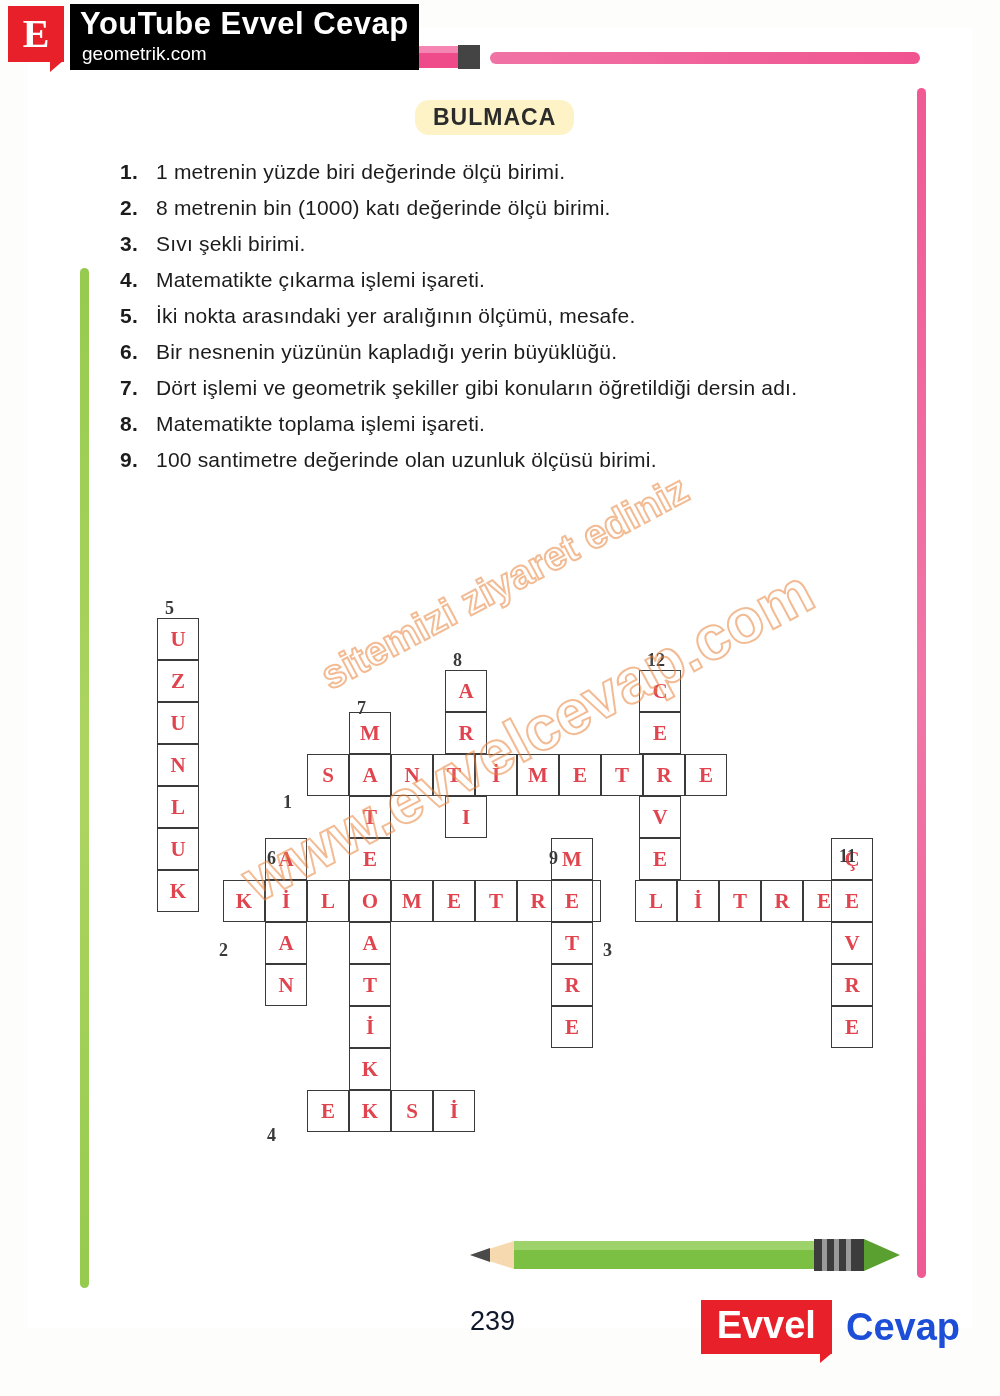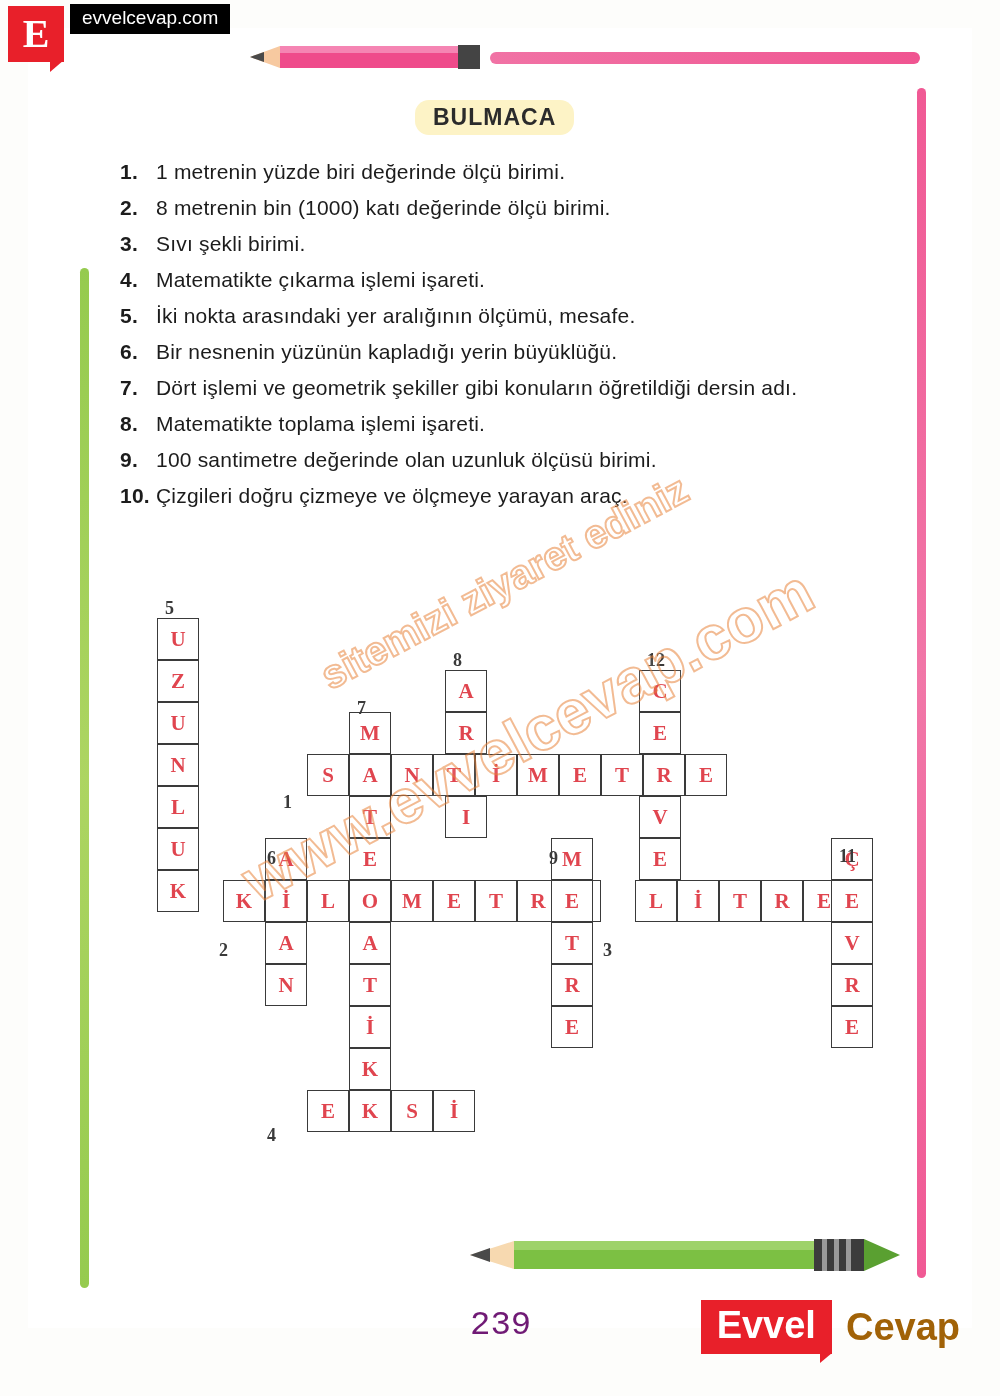--- a/index.html
+++ b/index.html
@@ -104,37 +104,37 @@
     left:210px;top:700px;font-size:62px;transform:rotate(-28deg);
     -webkit-text-stroke:2px #e8843c;color:rgba(255,255,255,0.15);
   }
   #wm3{
     left:300px;top:560px;font-size:40px;transform:rotate(-28deg);
     -webkit-text-stroke:2px #e8843c;color:rgba(255,255,255,0.12);
   }
 
   
   #page-number{
-    position:absolute;left:470px;top:1306px;font-size:34px;color:#701a75;
-    font-family:Liberation Mono, monospace;
+    position:absolute;left:470px;top:1306px;font-size:27px;color:#0f172a;
+    font-family:Liberation Sans, sans-serif;
   }
   #footer-logo{
     position:absolute;right:40px;top:1300px;display:flex;align-items:center;
   }
   #footer-evvel{
     background:#e8202a;color:#fff;font-size:38px;font-weight:bold;
     padding:4px 16px 7px 16px;font-family:"Liberation Sans",sans-serif;
     position:relative;
   }
   #footer-evvel:after{
     content:"";position:absolute;right:-0px;bottom:-9px;
     border-left:12px solid #e8202a;border-bottom:10px solid transparent;
   }
   #footer-cevap{
-    color:#a16207;font-size:38px;font-weight:bold;padding-left:14px;
+    color:#1d4ed8;font-size:38px;font-weight:bold;padding-left:14px;
     font-family:"Liberation Sans",sans-serif;
   }
 </style>
 </head>
 <body>
 
 <div id="sheet">
 
   <div class="crayon" id="crayon-left"></div>
   <div class="crayon" id="crayon-right"></div>
@@ -193,24 +193,20 @@
     <span class="clue-num">7.</span>
     <span class="clue-txt">Dört işlemi ve geometrik şekiller gibi konuların öğretildiği dersin adı.</span>
   </div>
   <div class="clue">
     <span class="clue-num">8.</span>
     <span class="clue-txt">Matematikte toplama işlemi işareti.</span>
   </div>
   <div class="clue">
     <span class="clue-num">9.</span>
     <span class="clue-txt">100 santimetre değerinde olan uzunluk ölçüsü birimi.</span>
-  </div>
-  <div class="clue">
-    <span class="clue-num">10.</span>
-    <span class="clue-txt">Çizgileri doğru çizmeye ve ölçmeye yarayan araç.</span>
   </div>
 </div>
 
 <div id="grid-area">
     <div class="cell" style="left: 62px; top: 38px;">U</div>
     <div class="cell" style="left: 62px; top: 80px;">Z</div>
     <div class="cell" style="left: 62px; top: 122px;">U</div>
     <div class="cell" style="left: 62px; top: 164px;">N</div>
     <div class="cell" style="left: 62px; top: 206px;">L</div>
     <div class="cell" style="left: 62px; top: 248px;">U</div>
@@ -296,15 +292,16 @@
 <div id="footer-logo">
   <div id="footer-evvel">Evvel</div>
   <div id="footer-cevap">Cevap</div>
 </div>
 
 <div id="brand-bar">
   <div id="brand-logo-box">
     <span class="e">E</span>
   </div>
   <div id="brand-text">
-    <div id="brand-sub">evvelcevap.com</div>
+    <div id="brand-title">YouTube Evvel Cevap</div>
+    <div id="brand-sub">geometrik.com</div>
   </div>
 </div>
 
 </body></html>

